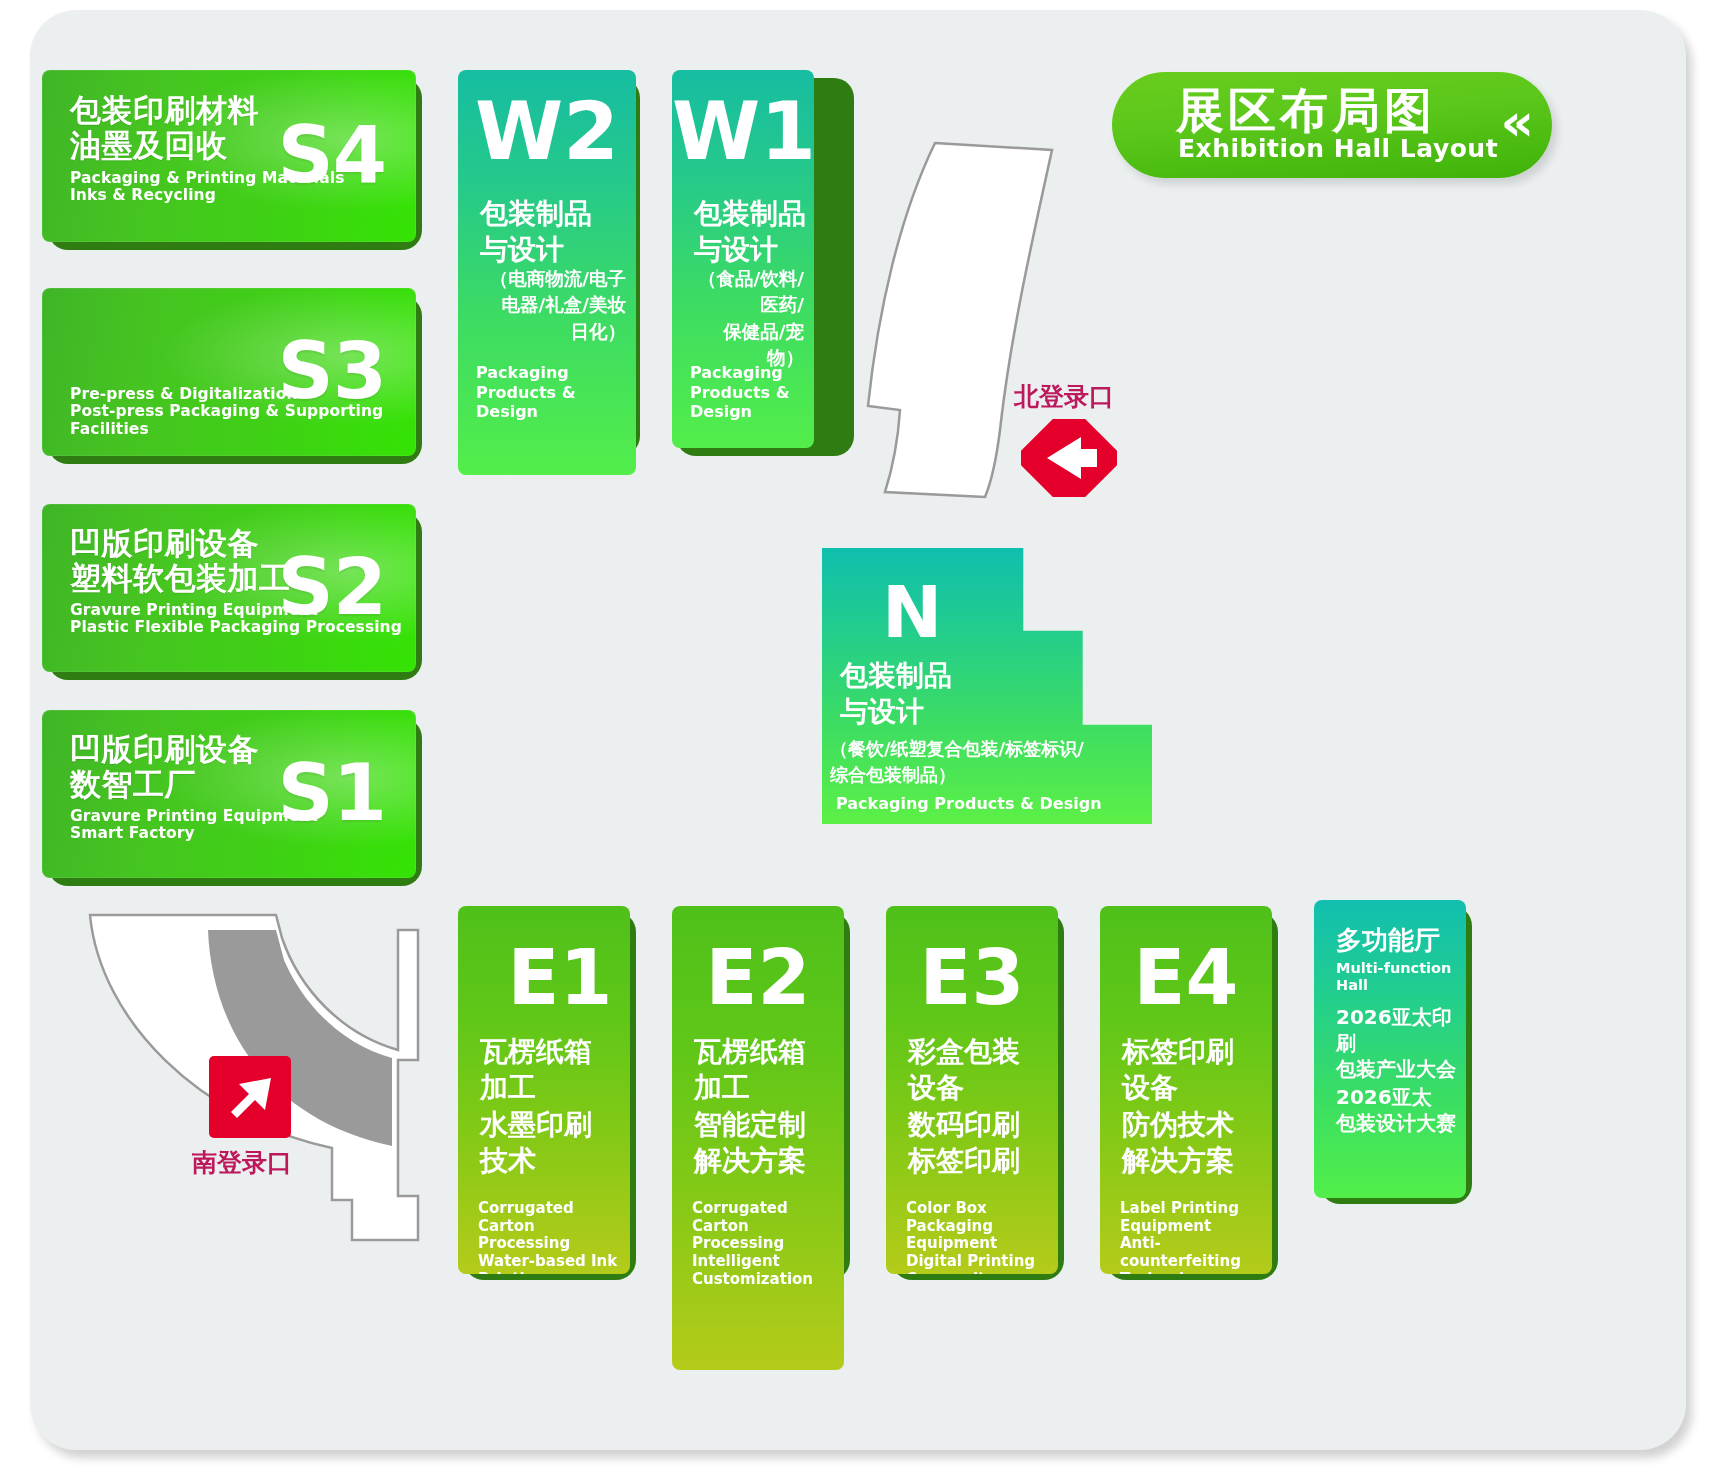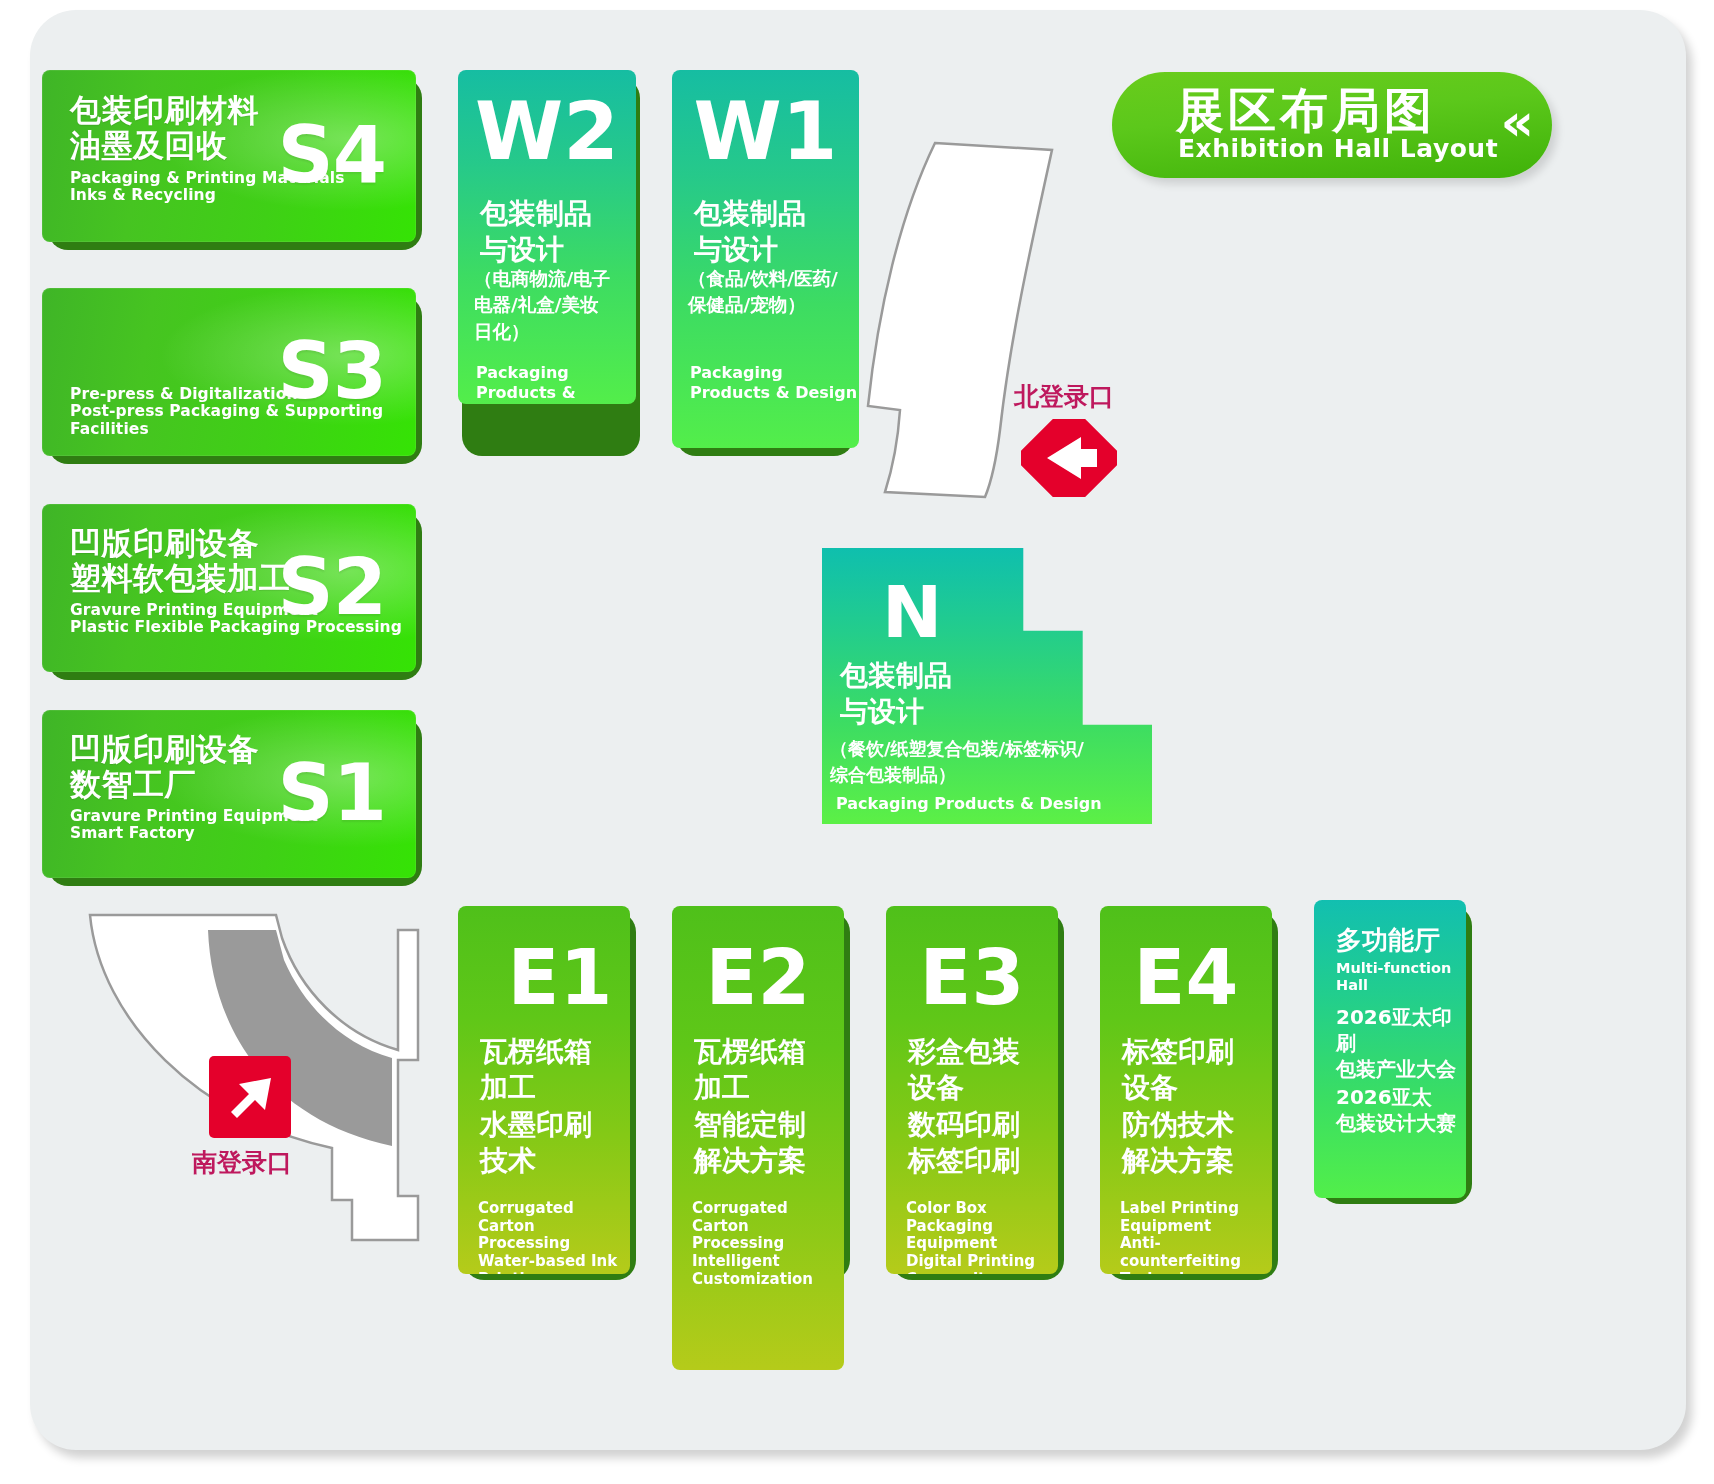--- a/index.html
+++ b/index.html
@@ -92,20 +92,21 @@
     font-weight: 700;
     font-size: 28px;
     line-height: 1.28;
   }
   .w-card .sub {
     position: absolute;
     left: 16px; right: 10px;
     font-weight: 700;
     font-size: 18.5px;
     line-height: 1.42;
+    text-align: right;
   }
   .w-card .en {
     position: absolute;
     left: 18px;
     font-weight: 700;
     font-size: 16px;
     line-height: 1.22;
   }
 
   
@@ -270,39 +271,39 @@
       <div>数智工厂</div>
     </div>
     <div class="en" style="top:98px;">
       <div>Gravure Printing Equipment</div>
       <div>Smart Factory</div>
     </div>
     <div class="code" style="top:44px;">S1</div>
   </div>
 
   <div class="shadowblock" style="left:462px;top:78px;width:178px;height:378px;"></div>
-  <div class="card w-card" style="left:458px;top:70px;width:178px;height:334px;">
+  <div class="card w-card" style="left:458px;top:70px;width:178px;height:405px;">
     <div class="code" style="top:22px;">W2</div>
     <div class="cn" style="top:126px;">
       <div>包装制品</div>
       <div>与设计</div>
     </div>
     <div class="sub" style="top:196px;">
       <div>（电商物流/电子</div>
       <div>电器/礼盒/美妆</div>
       <div>日化）</div>
     </div>
     <div class="en" style="top:293px;">
       <div>Packaging</div>
       <div>Products &amp; Design</div>
     </div>
   </div>
 
   <div class="shadowblock" style="left:676px;top:78px;width:178px;height:378px;"></div>
-  <div class="card w-card" style="left:672px;top:70px;width:187px;height:378px;">
+  <div class="card w-card" style="left:672px;top:70px;width:142px;height:378px;">
     <div class="code" style="top:22px;">W1</div>
     <div class="cn" style="top:126px;">
       <div>包装制品</div>
       <div>与设计</div>
     </div>
     <div class="sub" style="top:196px;">
       <div>（食品/饮料/医药/</div>
       <div>保健品/宠物）</div>
     </div>
     <div class="en" style="top:293px;">

